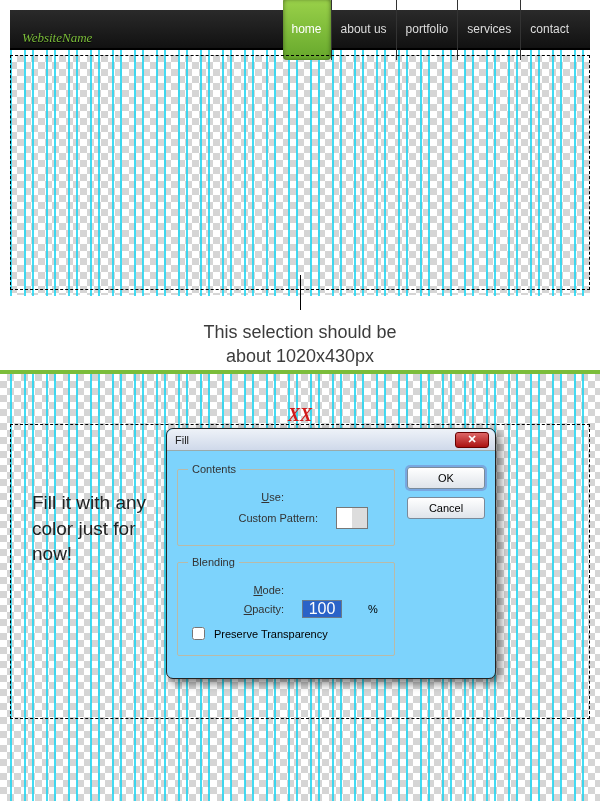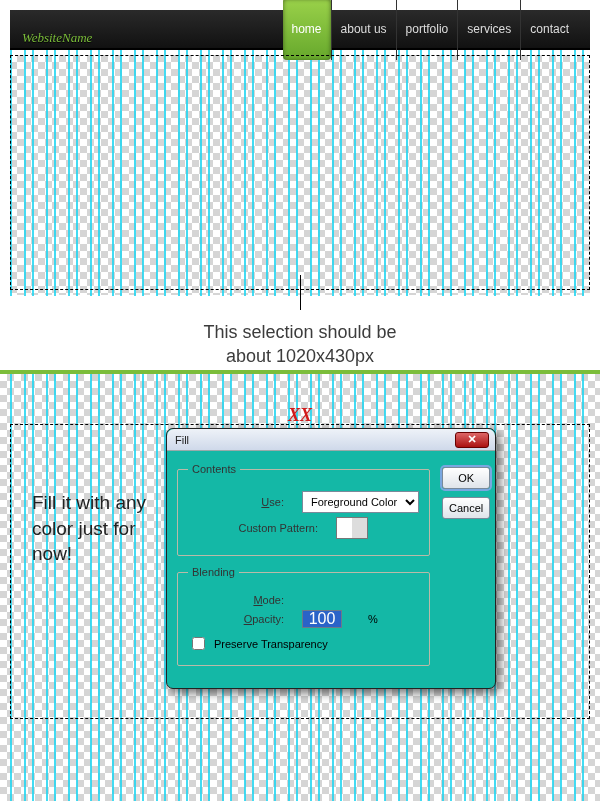--- a/index.html
+++ b/index.html
@@ -81,21 +81,21 @@
     position:absolute; top:424px; left:10px; right:10px; height:295px;
     border:1px dashed #000;
   }
   .note2 {
     position:absolute; top:490px; left:32px; width:120px;
     font-size:19px; color:#222; line-height:1.35;
   }
   
   .dialog {
     position:absolute; top:428px; left:166px; width:330px;
-    background:#14b8a6;
+    background:#7dd3fc;
     border:1px solid #222; border-radius:7px;
     box-shadow:4px 4px 10px rgba(0,0,0,.55);
     font-size:11px;
   }
   .titlebar{
     height:22px;
     background:linear-gradient(#eef2f8,#cfd9ea);
     border-bottom:1px solid #9aa; border-radius:7px 7px 0 0;
     display:flex; align-items:center; justify-content:space-between;
     padding:0 6px 0 8px; color:#222;
@@ -187,23 +187,20 @@
       <div class="close-btn">
         <span>✕</span>
       </div>
     </div>
     <div class="dlg-body">
       <div class="dlg-left">
         <fieldset>
           <legend>Contents</legend>
           <div class="row">
             <label><span class="u">U</span>se:</label>
-            <select>
-              <option>Foreground Color</option>
-            </select>
           </div>
           <div class="row">
             <label class="disabled" style="width:130px">Custom Pattern:</label>
             <div class="swatch"></div>
           </div>
         </fieldset>
         <fieldset>
           <legend>Blending</legend>
           <div class="row">
             <label><span class="u">M</span>ode:</label>

